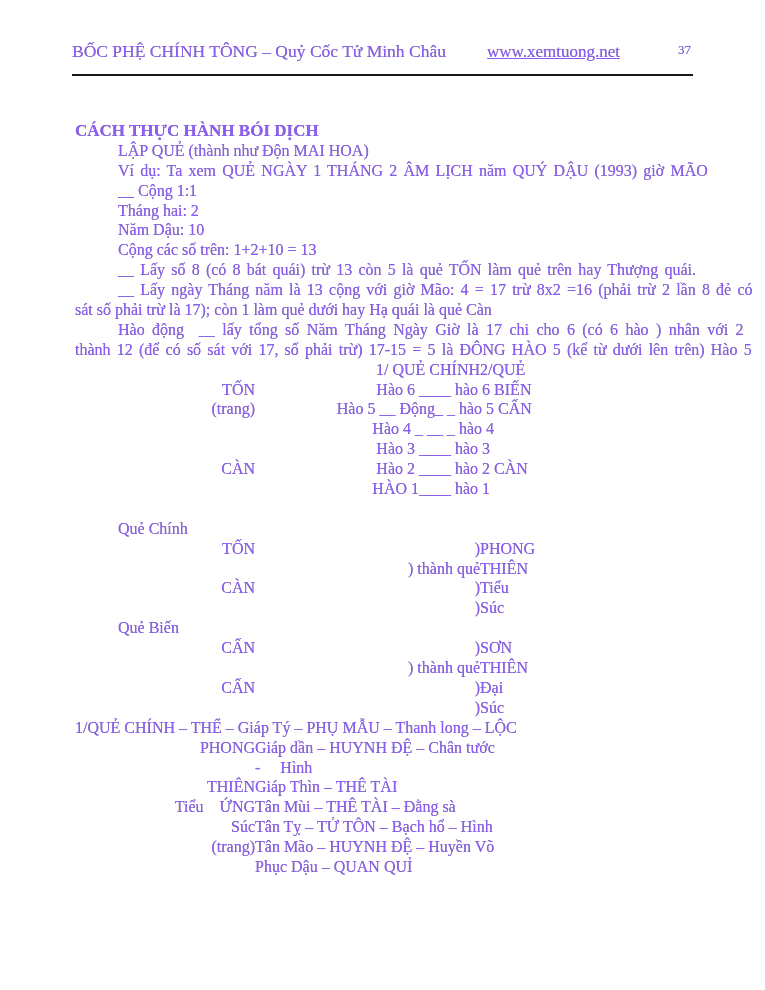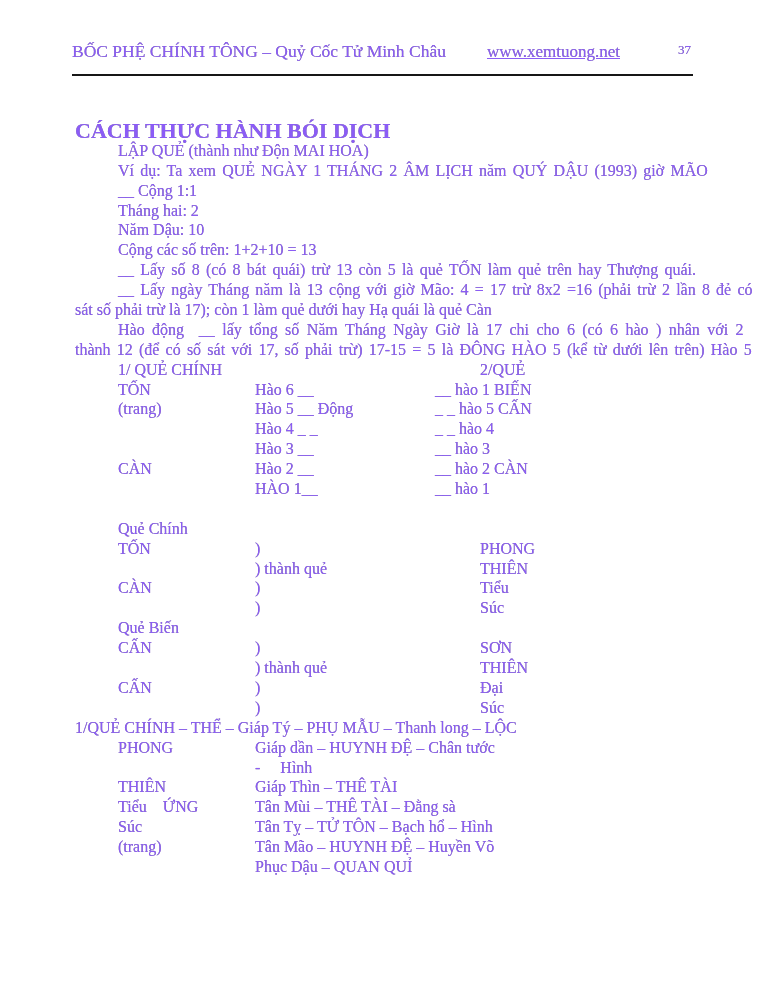--- a/index.html
+++ b/index.html
@@ -11,23 +11,23 @@
   }
   
   .hdr-title{position:absolute;left:72px;top:41px;font-size:17.5px;}
   .hdr-site{position:absolute;left:487px;top:42px;font-size:17px;text-decoration:underline;}
   .hdr-page{position:absolute;left:678px;top:42px;font-size:13px;text-align:center;}
   .rule{position:absolute;left:72px;top:74px;width:621px;height:2px;background:#171717;}
   
   .content{position:absolute;left:75px;top:121px;width:640px;font-size:16px;line-height:19.9px;}
   .line,.row{white-space:pre;height:19.9px;}
   .row{display:flex;}
-  .heading{font-weight:bold;font-size:22px;}
+  .heading{font-weight:bold;font-size:17px;}
   .ind{padding-left:43px;}
-  .row.ind{padding-left:0;margin-left:43px;}
+  .row.ind{padding-left:0;margin-left:43px;text-align:right;}
   .ca{flex:0 0 137px;}
   .cb{flex:0 0 180px;}
   .cb2{flex:0 0 225px;}
   .caw{flex:0 0 362px;}
   .u{}
   .js1{word-spacing:2.2px;}
   .js2{word-spacing:3.4px;}
 </style>
 </head>
 <body>
@@ -57,21 +57,21 @@
 
     <div class="line js1">thành 12 (để có số sát với 17, số phải trừ) 17-15 = 5 là ĐÔNG HÀO 5 (kể từ dưới lên trên) Hào 5</div>
 
     <div class="row ind">
       <span class="caw">1/ QUẺ CHÍNH</span>
       <span>2/QUẺ</span>
     </div>
     <div class="row ind">
       <span class="ca">TỐN</span>
       <span class="cb">Hào 6 __</span>
-      <span>__ hào 1 BIẾN</span>
+      <span>__ hào 6 BIẾN</span>
     </div>
     <div class="row ind">
       <span class="ca">(trang)</span>
       <span class="cb">Hào 5 __ Động</span>
       <span>_ _ hào 5 CẤN</span>
     </div>
     <div class="row ind">
       <span class="ca"></span>
       <span class="cb">Hào 4 _ _</span>
       <span>_ _ hào 4</span>

